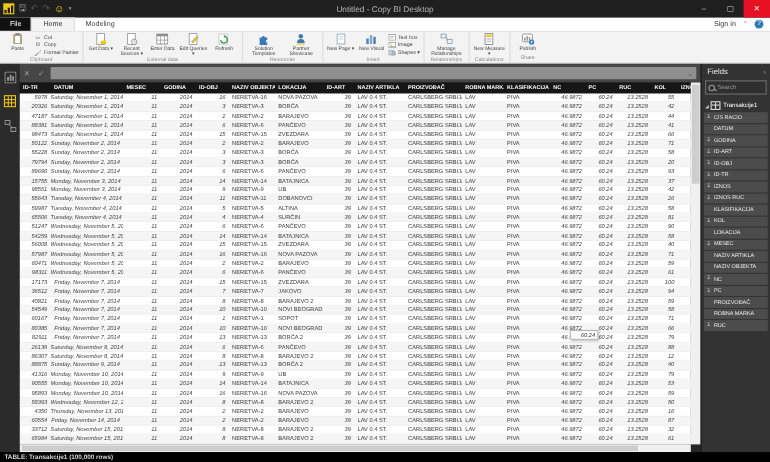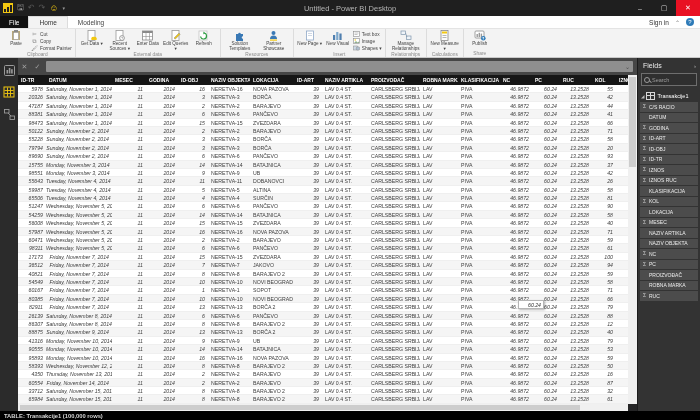--- a/index.html
+++ b/index.html
@@ -93,21 +93,21 @@
         <i style="height:3px"></i>
         <i style="height:5px"></i>
         <i style="height:7px"></i>
       </span>
     <span class="qicon">🖫</span>
     <span class="qicon dim">↶</span>
     <span class="qicon dim">↷</span>
     <span class="qicon smiley">☺</span>
     <span class="qicon" style="font-size:5px">▾</span>
   </div>
-  <div class="title-text">Untitled - Power BI Desktop</div>
+  <div class="title-text">Untitled - Copy BI Desktop</div>
   <div class="winbtns">
     <div class="winbtn">–</div>
     <div class="winbtn">▢</div>
     <div class="winbtn close">✕</div>
   </div>
 </div>
 
 <div class="tabrow">
   <div class="tab-file">File</div>
   <div class="tab active">Home</div>

